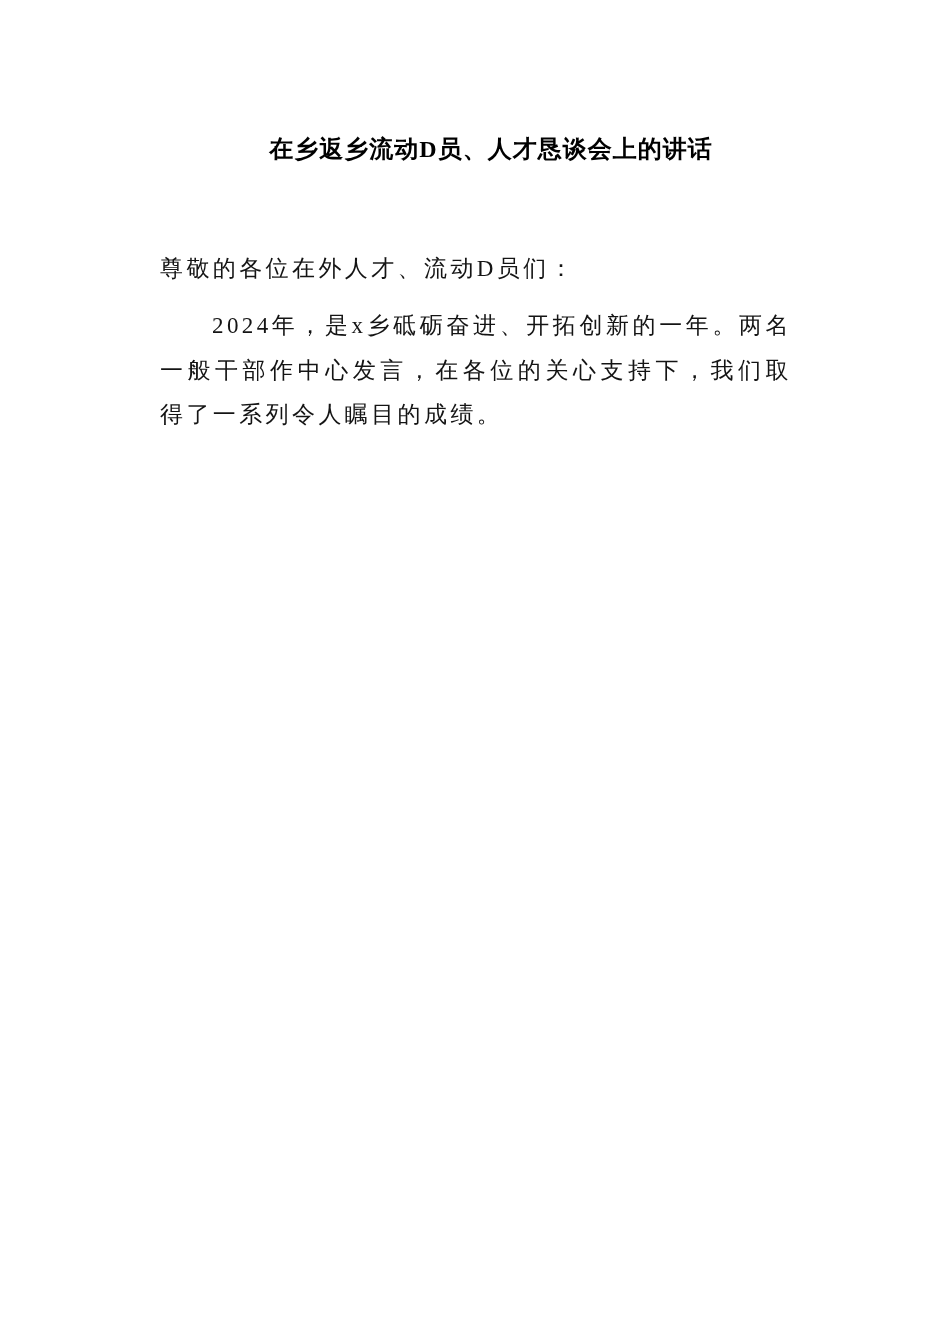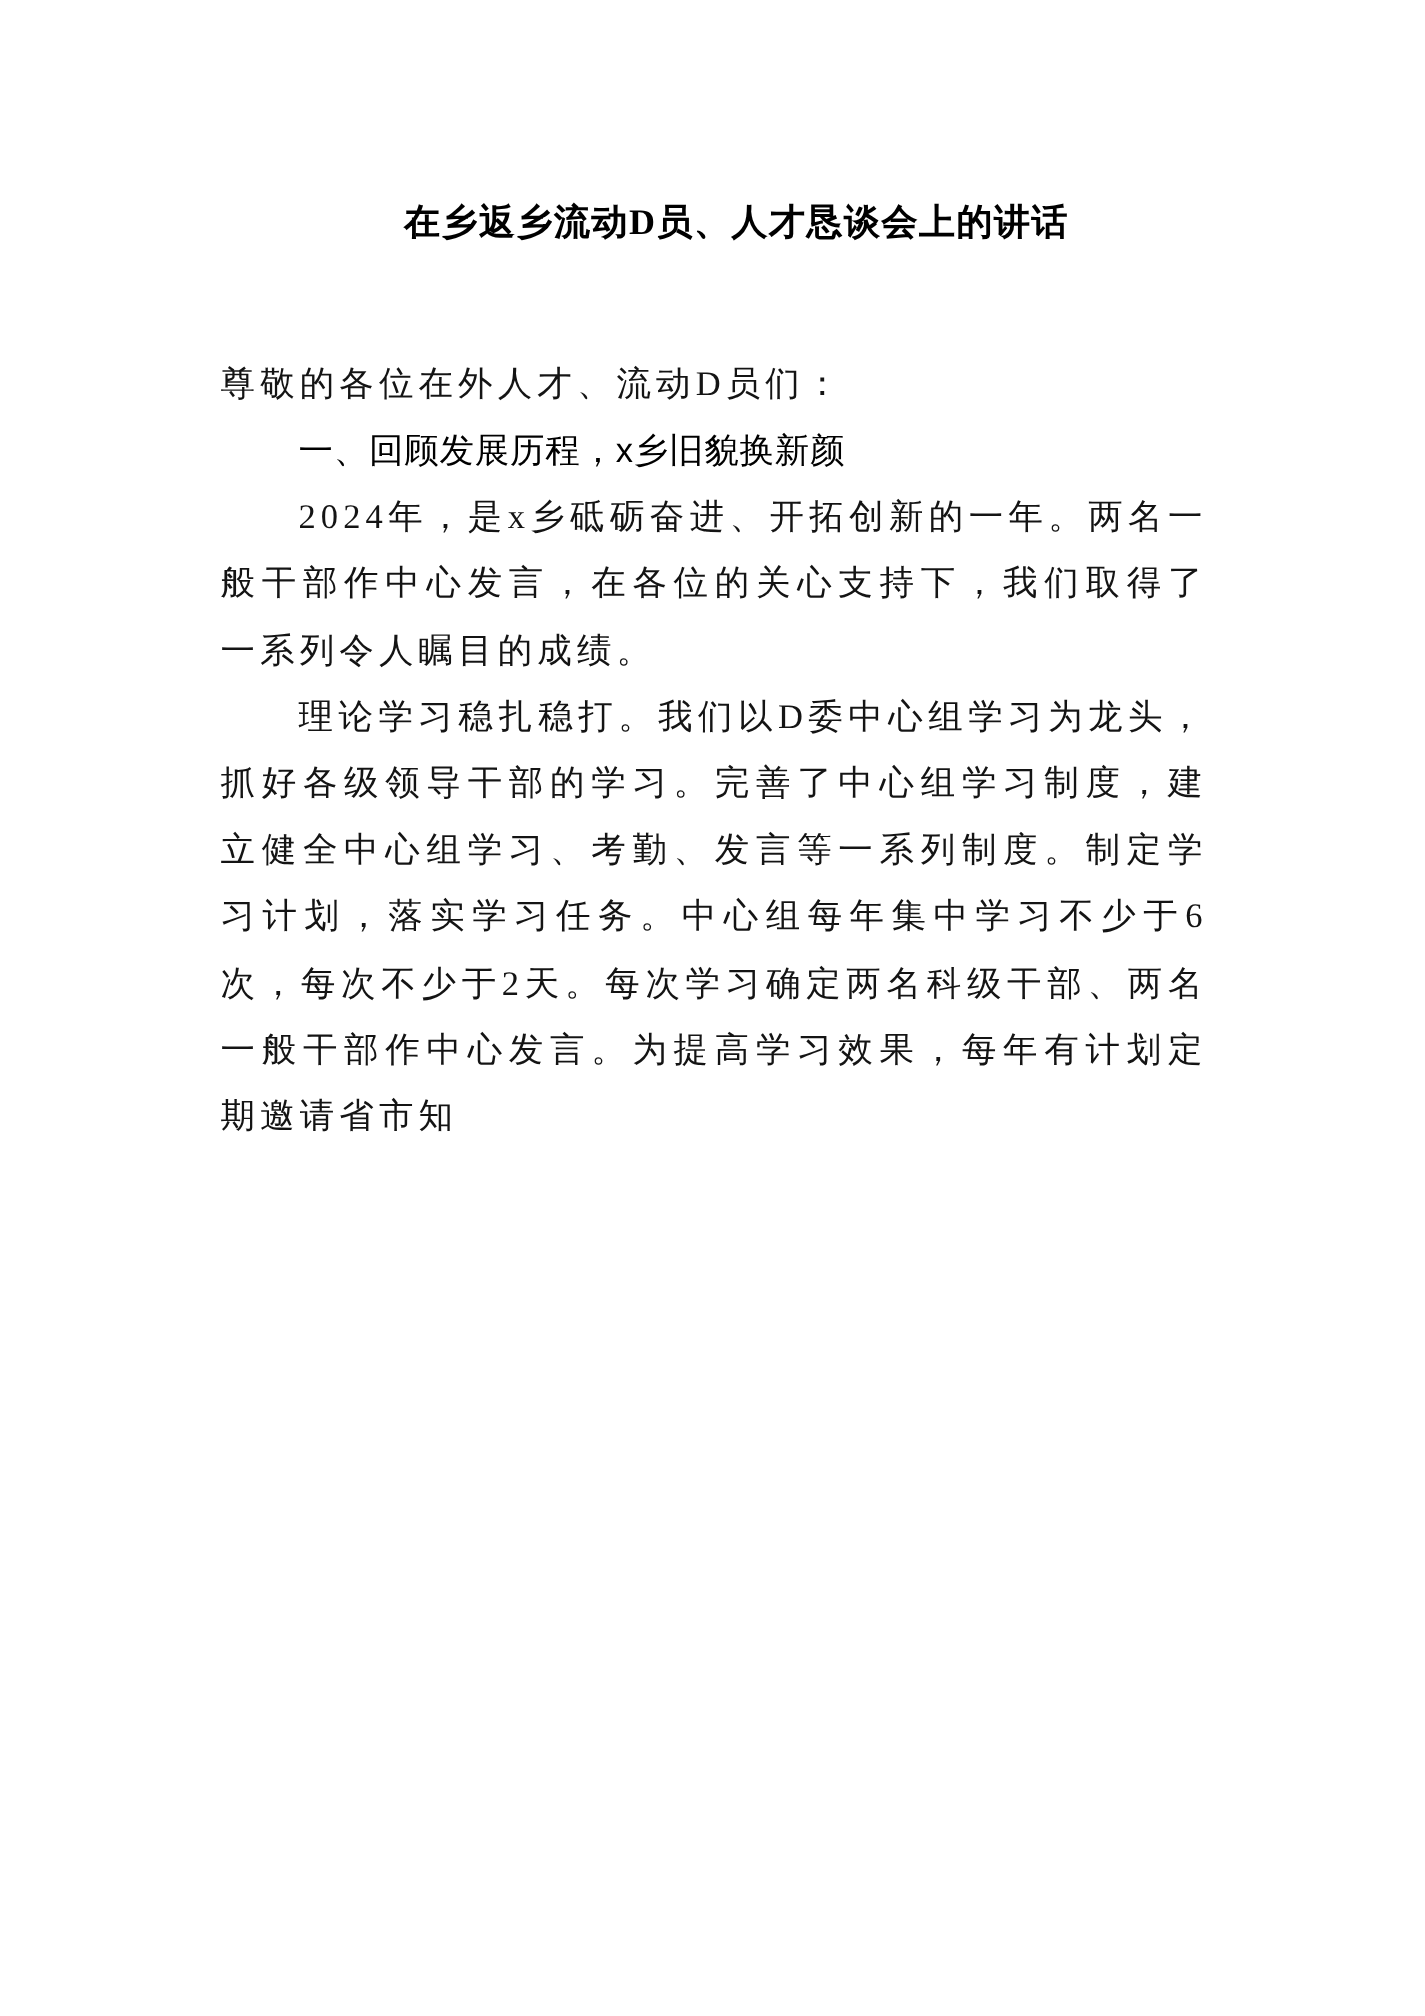--- a/index.html
+++ b/index.html
@@ -39,21 +39,21 @@
     top: 234px;
     width: 658px;
     font-size: 23px;
     line-height: 44.4px;
     letter-spacing: 3.4px;
     text-align: justify;
     text-align-last: left;
     color: #141414;
   }
   .para {
-    margin: 0;
+    margin: 13px;
     padding: 0;
     text-indent: 0;
   }
   .para.indent {
     text-indent: 52px;
   }
   .heading1 {
     margin: 0;
     text-indent: 52px;
     font-family: "Liberation Sans", "DejaVu Sans", sans-serif;
@@ -62,17 +62,15 @@
   }
 </style>
 </head>
 <body>
 
 <div class="page">
   <div class="title">在乡返乡流动D员、人才恳谈会上的讲话</div>
 
   <div class="body-text">
     <p class="para">尊敬的各位在外人才、流动D员们：</p>
-    <p class="heading1">一、回顾发展历程，x乡旧貌换新颜</p>
     <p class="para indent">2024年，是x乡砥砺奋进、开拓创新的一年。两名一般干部作中心发言，在各位的关心支持下，我们取得了一系列令人瞩目的成绩。</p>
-    <p class="para indent">理论学习稳扎稳打。我们以D委中心组学习为龙头，抓好各级领导干部的学习。完善了中心组学习制度，建立健全中心组学习、考勤、发言等一系列制度。制定学习计划，落实学习任务。中心组每年集中学习不少于6次，每次不少于2天。每次学习确定两名科级干部、两名一般干部作中心发言。为提高学习效果，每年有计划定期邀请省市知</p>
   </div>
 </div>
 
 </body></html>

